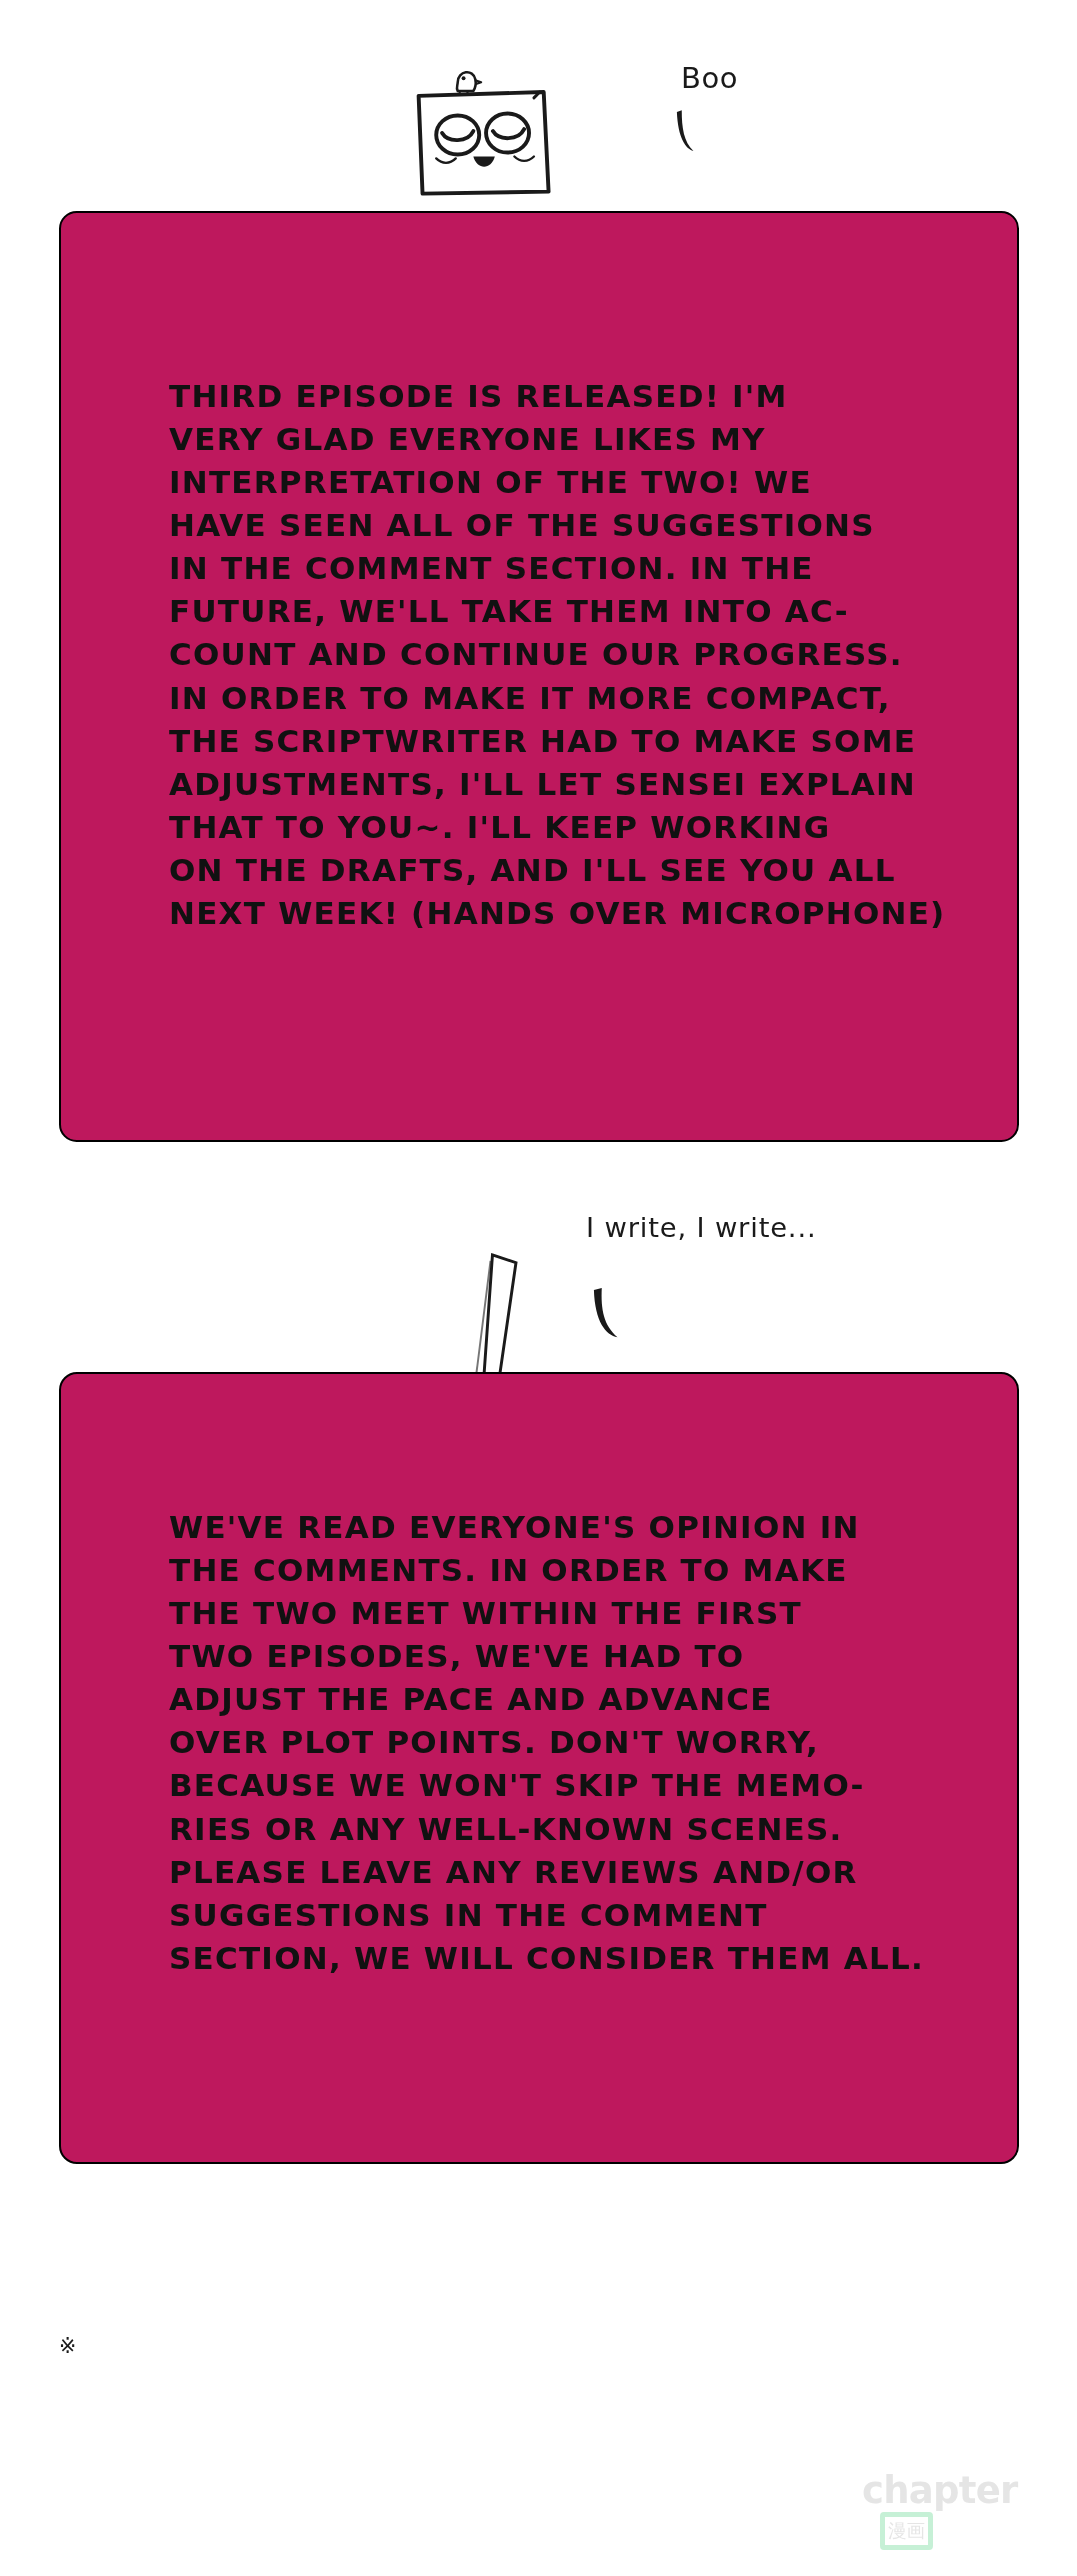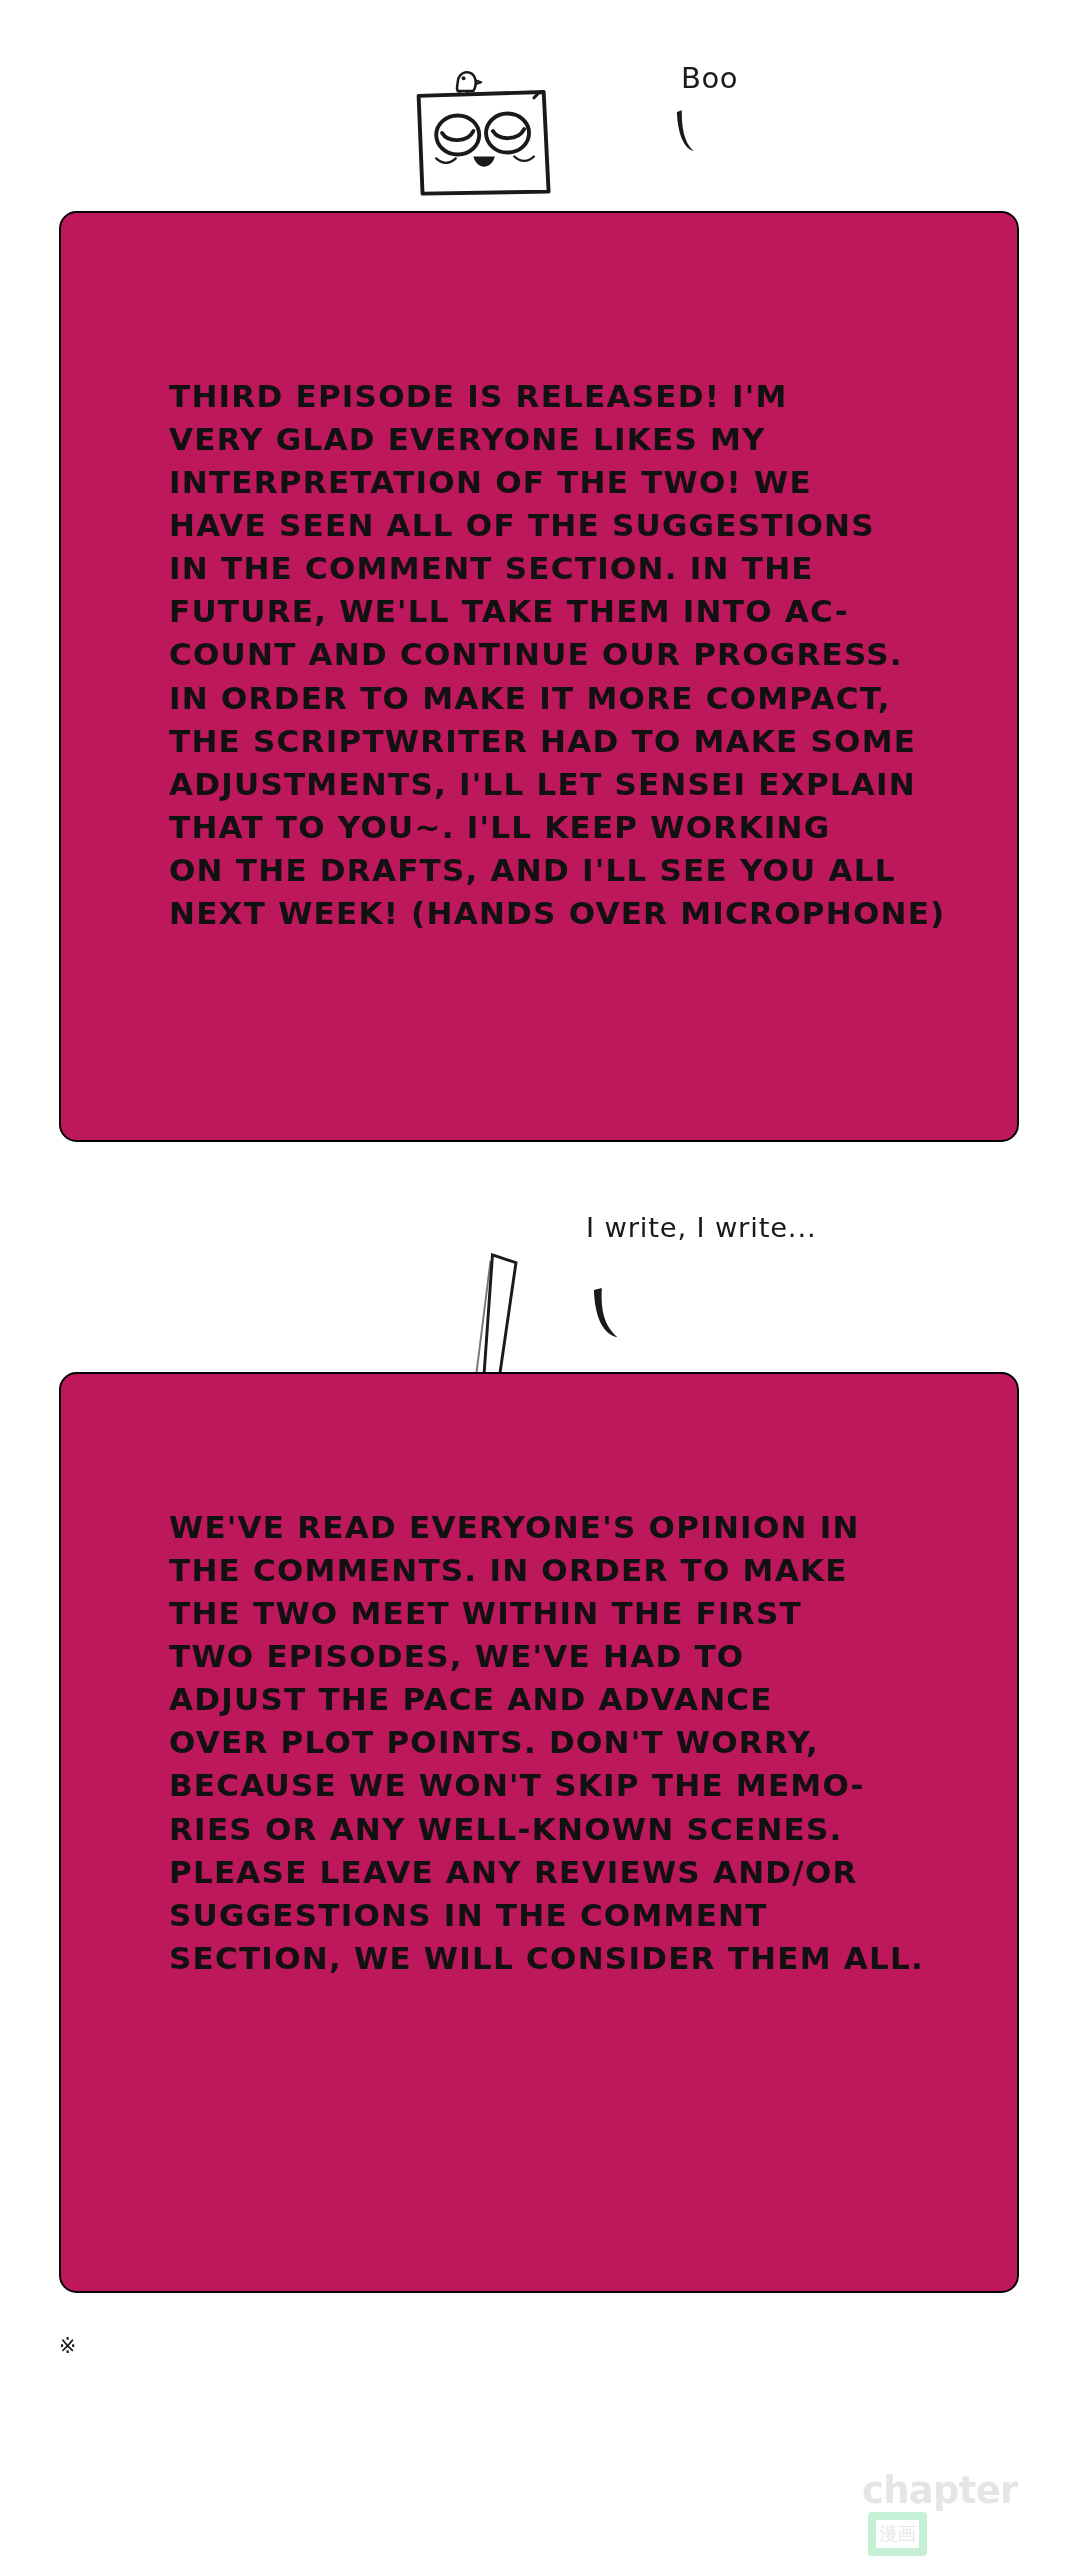--- a/index.html
+++ b/index.html
@@ -33,21 +33,22 @@
   #panel-one {
     left: 59px;
     top: 211px;
     width: 960px;
     height: 931px;
   }
   #panel-two {
     left: 59px;
     top: 1372px;
     width: 960px;
-    height: 921px;
+    height: 792px;
+    border-radius: 18px;
   }
 
   .panel-text {
     position: absolute;
     white-space: pre-line;
     font-family: "DejaVu Sans", sans-serif;
     font-weight: 700;
     letter-spacing: 0.04em;
     color: #111111;
     line-height: 1.39;
@@ -146,23 +147,23 @@
   }
   #watermark-text {
     font-family: "DejaVu Sans", sans-serif;
     font-weight: 700;
     font-size: 37px;
     color: #9a9a9a;
     letter-spacing: -0.02em;
   }
   #watermark-badge {
     display: inline-block;
-    margin-left: 6px;
+    margin-left: 18px;
     font-size: 18.6px;
-    border: 8px solid #22c55e;
+    border: 5px solid #22c55e;
     border-radius: 3.9px;
     padding: 1px 2.9px;
     color: #9a9a9a;
     vertical-align: 7.8px;
   }
 
   .faint-dot {
     position: absolute;
     width: 2.9px; height: 2.9px;
     background: #cfcfcf;

